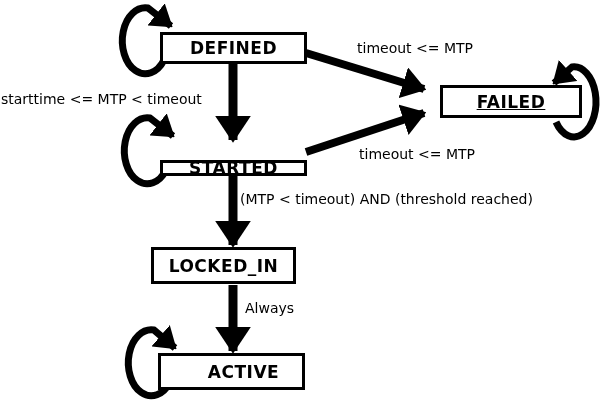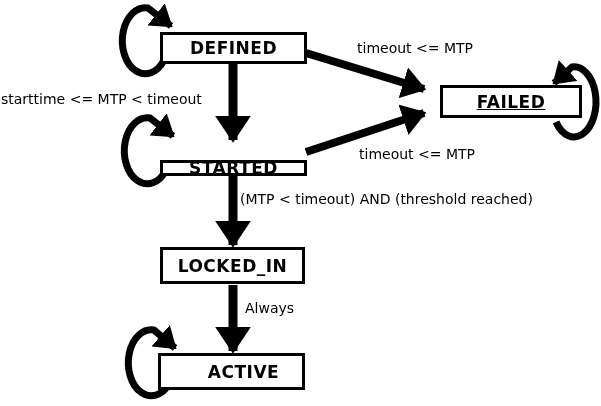--- a/index.html
+++ b/index.html
@@ -9,21 +9,21 @@
   }
   .edges-svg{position:absolute;left:0;top:0;width:601px;height:406px;}
   .state{
     position:absolute;box-sizing:border-box;background:#ffffff;border:3px solid #000000;
     display:flex;align-items:center;justify-content:center;
     font-weight:bold;font-size:17px;letter-spacing:.5px;white-space:nowrap;
   }
   .state-defined  {left:160px;top:32px; width:147px;height:32px;}
   .state-failed   {left:440px;top:85px; width:142px;height:33px;text-decoration:underline;}
   .state-started  {left:160px;top:140px;width:147px;height:16px;margin-top:20px;}
-  .state-locked-in{left:160px;top:247px;width:145px;height:37px;}
+  .state-locked-in{left:151px;top:247px;width:145px;height:37px;}
   .state-active   {left:158px;top:353px;width:147px;height:37px;padding-left:24px;}
   .elabel{
     position:absolute;font-weight:normal;font-size:14px;white-space:nowrap;line-height:18px;
   }
   .lbl-def-fail  {left:357px;top:39px;}
   .lbl-def-start {left:1px;  top:90px;}
   .lbl-start-fail{left:359px;top:145px;}
   .lbl-start-lock{left:240px;top:190px;}
   .lbl-lock-act  {left:245px;top:299px;}
 </style>

